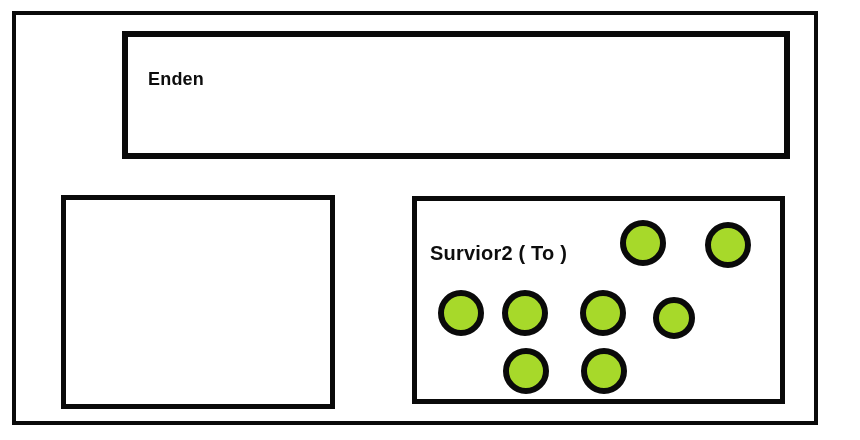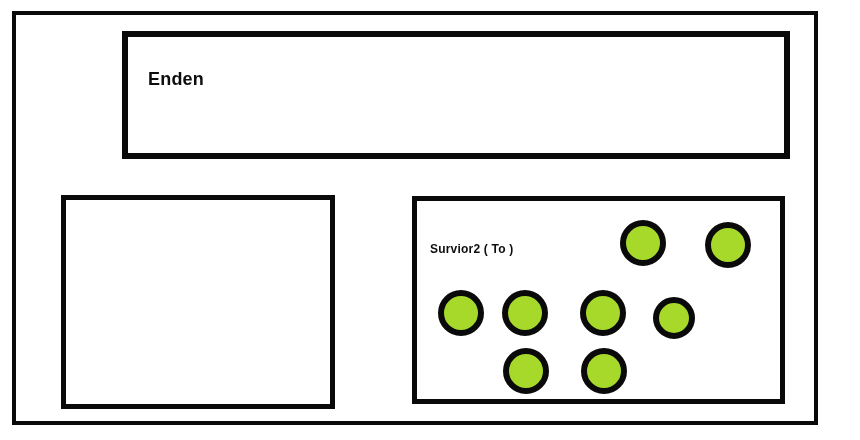--- a/index.html
+++ b/index.html
@@ -67,21 +67,21 @@
     font-size: 18px;
   }
   #survior1-label {
     left: 93px;
     top: 231px;
     font-size: 17px;
   }
   #survior2-label {
     left: 430px;
     top: 243px;
-    font-size: 12px;
+    font-size: 20px;
   }
   .node-circle {
     position: absolute;
     border-radius: 50%;
     box-sizing: border-box;
     border-style: solid;
     border-color: #0a0a0a;
   }
 </style>
 </head>

